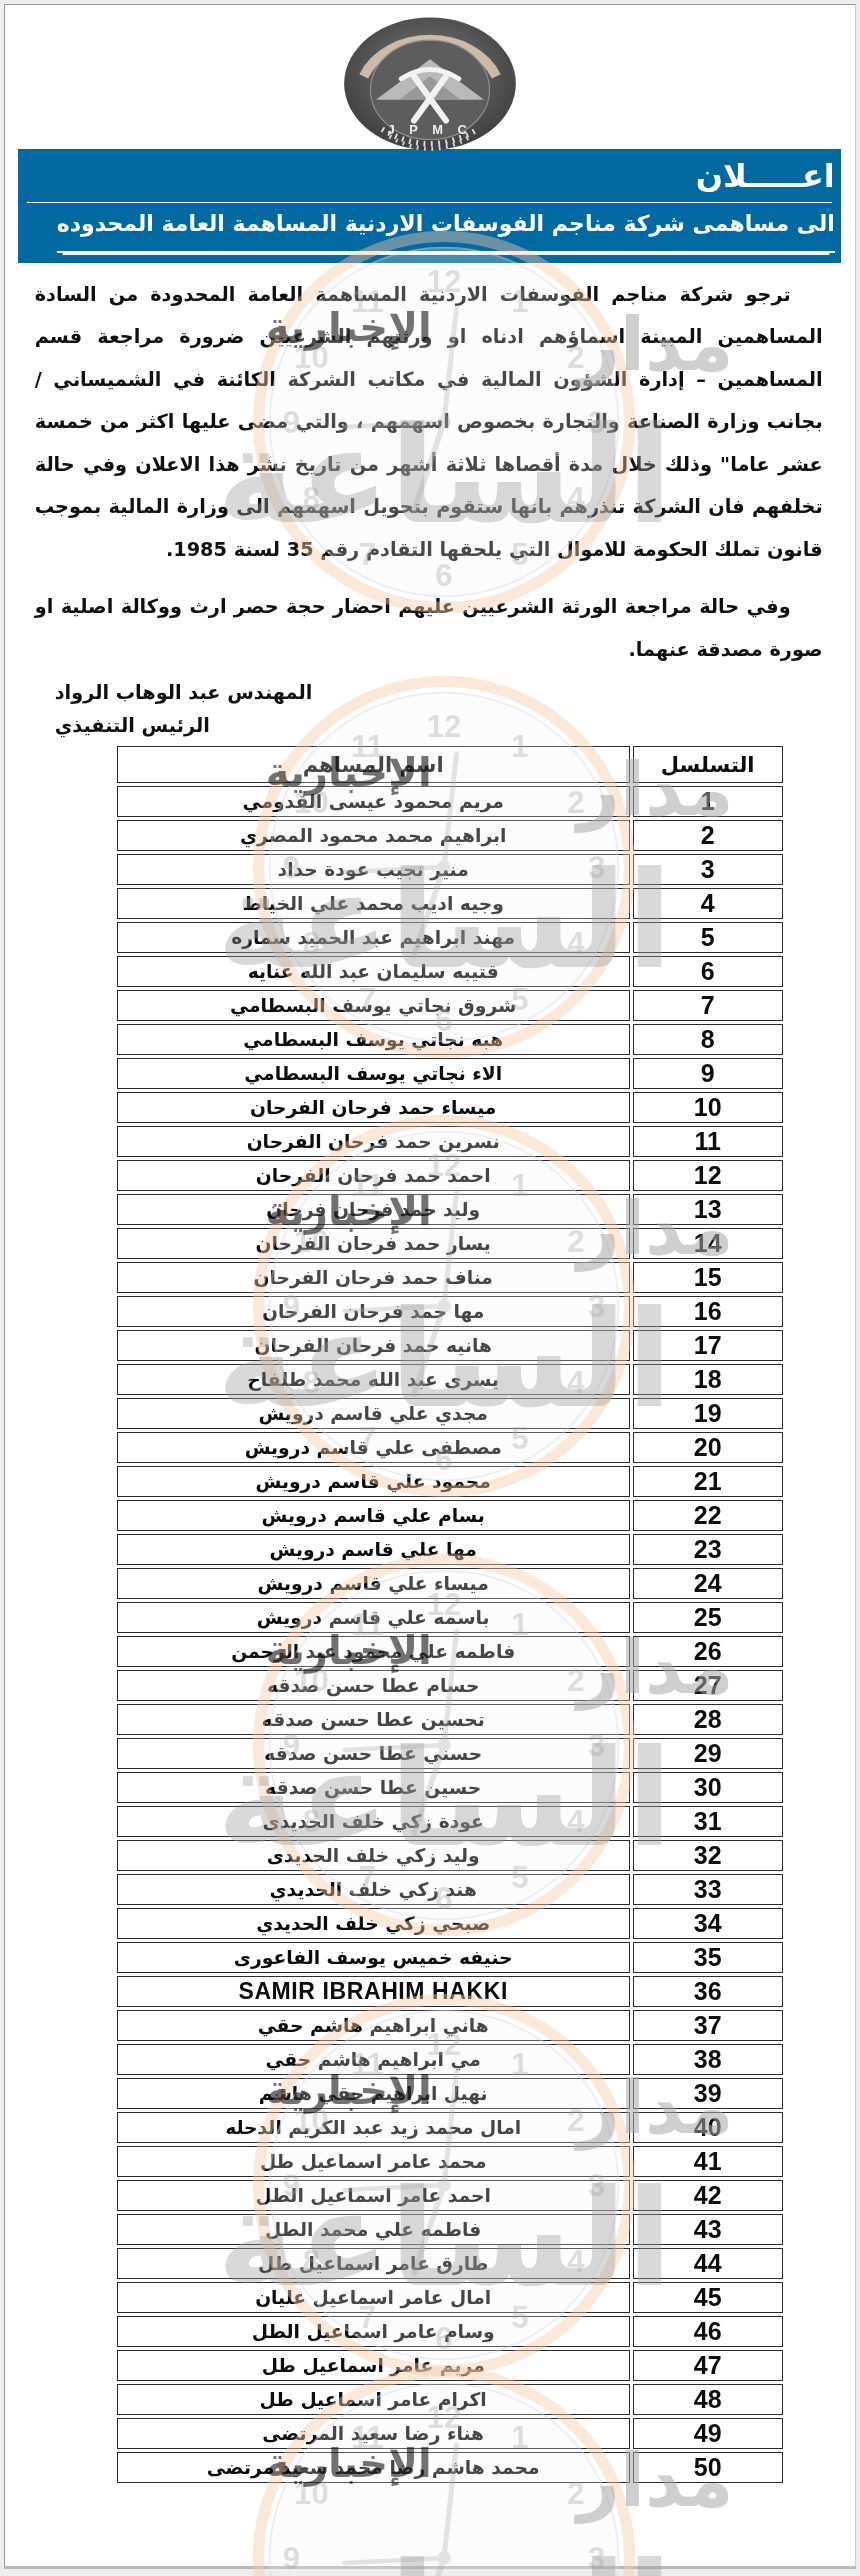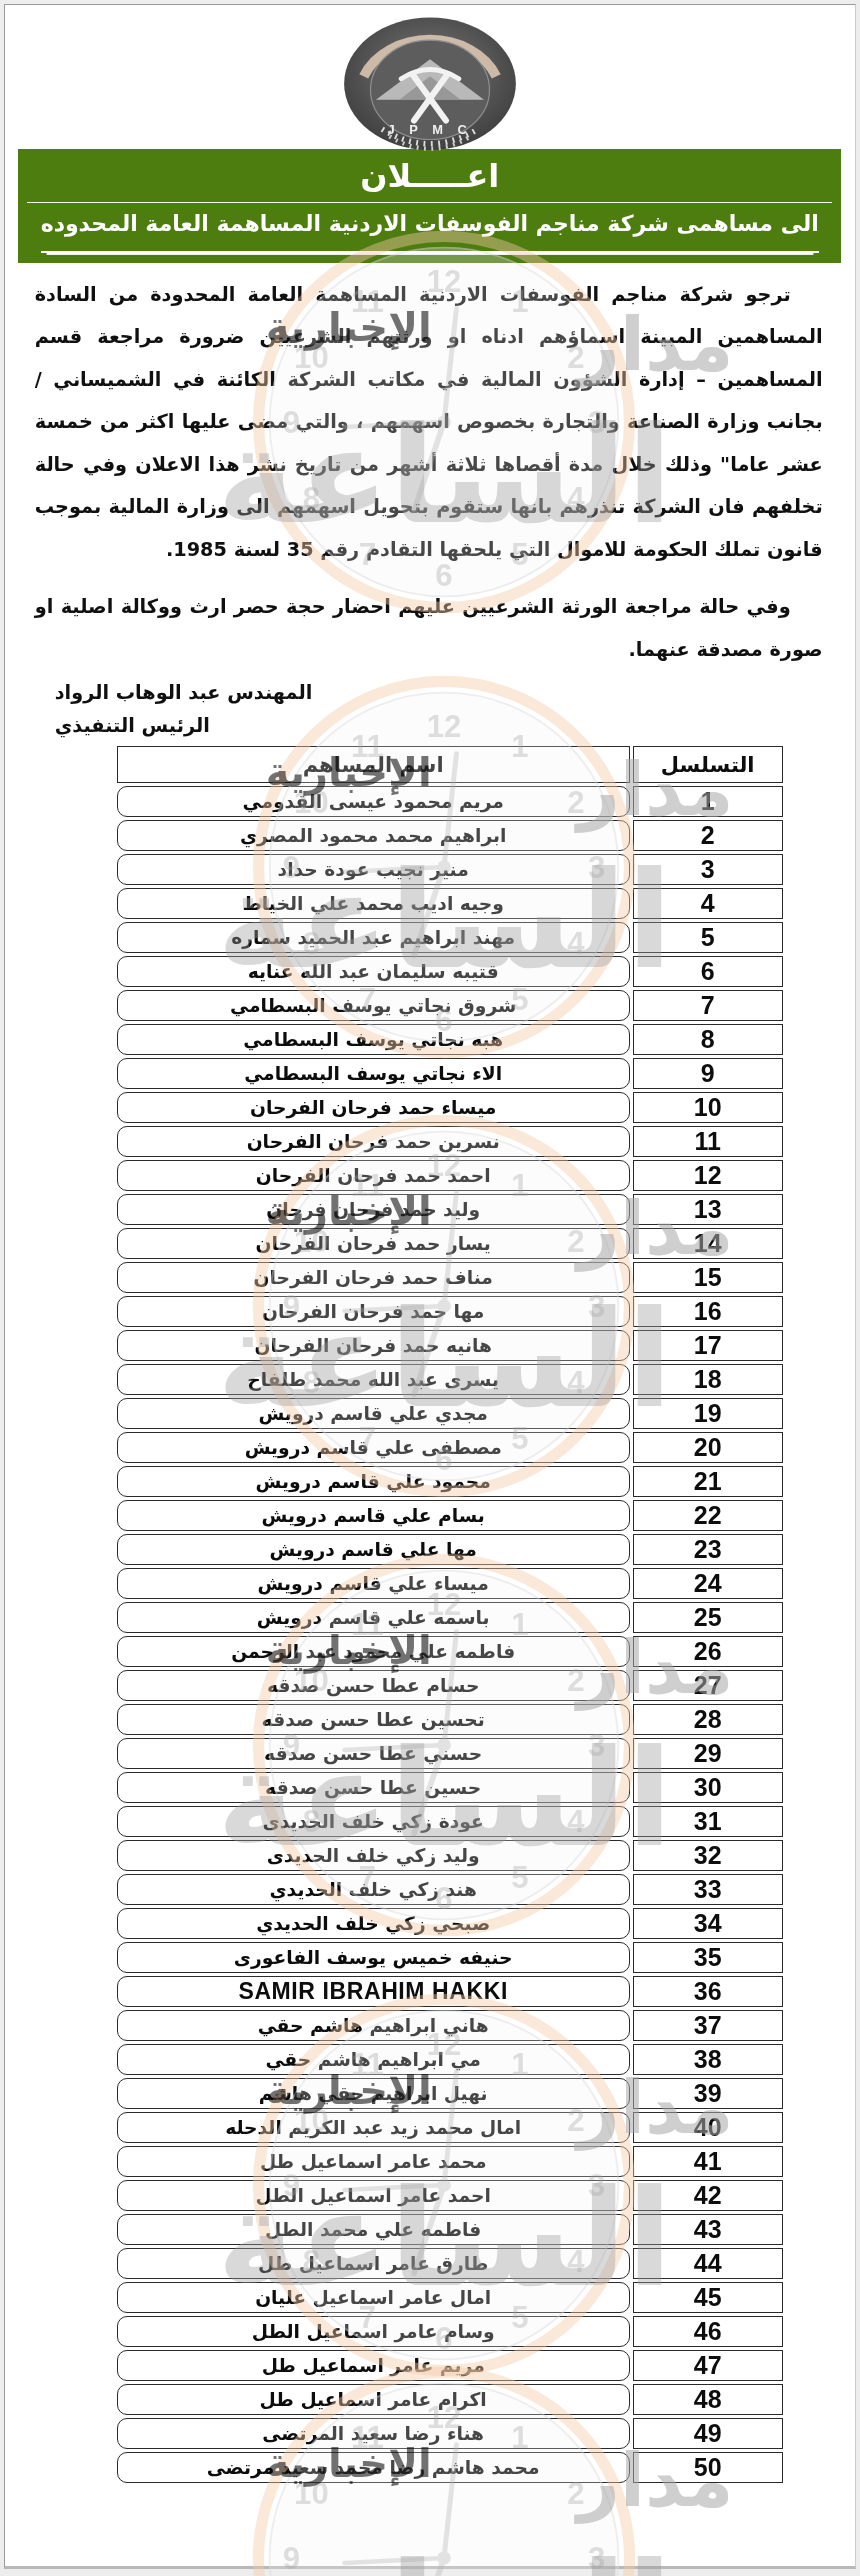--- a/index.html
+++ b/index.html
@@ -15,22 +15,22 @@
     border-top:1.9px solid #9a9a9a; border-left:1.9px solid #9a9a9a;
     border-right:0.6px solid #cccccc; border-bottom:3.1px solid #b8b8b8;
   }
   .content { position:relative; z-index:2; }
 
   
   .logo-wrap { text-align:center; padding-top:10px; height:142px; }
 
   
   .banner {
-    margin:2.5px 13.7px 0 13.7px; background:#4d7c0f; color:#fff;
-    text-align:center; padding:5px 6.2px 10px 6.2px; direction:rtl;
+    margin:2.5px 13.7px 0 13.7px; background:#0369a1; color:#fff;
+    padding:5px 6.2px 10px 6.2px; direction:rtl;
   }
   .banner-title {
     font-size:32px; font-weight:bold; padding:2.5px 0 7.5px 0; letter-spacing:0.6px;
   }
   .banner-sep { border-top:1.9px solid #f5f5f5; margin:0 2.5px 7.5px 2.5px; }
   .banner-subtitle { font-size:22px; font-weight:bold; }
   .banner-subtitle .u2 {
     display:inline-block; padding-bottom:15px;
     border-bottom:2.5px solid #fff;
     box-shadow:0 7.5px 0 -5.6px #fff;
@@ -56,21 +56,21 @@
     direction:rtl; border-collapse:separate; border-spacing:3.1px;
     width:672px; margin:6.2px 69px 0 auto;
     font-weight:bold; color:#0d0d0d;
   }
   .names-table th, .names-table td {
     border:1.2px solid #2a2a2a; text-align:center; vertical-align:middle;
     background:transparent;
   }
   .names-table th { height:37px; font-size:21px; }
   .names-table td.sn { width:150px; font-size:25px; font-family:"Liberation Sans", sans-serif; }
-  .names-table td.nm { height:30.5px; font-size:18.7px;border-radius:10px; }
+  .names-table td.nm { height:30.5px; font-size:18.7px; }
   .names-table td.latin { font-size:23px; font-family:"Liberation Sans", sans-serif; direction:ltr; letter-spacing:0.6px; }
 
   
   .wm {
     position:absolute; left:187px; width:492px; height:424px;
     pointer-events:none; z-index:3;
   }
   .wm .wm-clock { position:absolute; left:59px; top:18.7px; opacity:0.5; }
   .wm .wm-madar {
     position:absolute; right:-50px; top:90px; font-size:74px; font-weight:bold;

